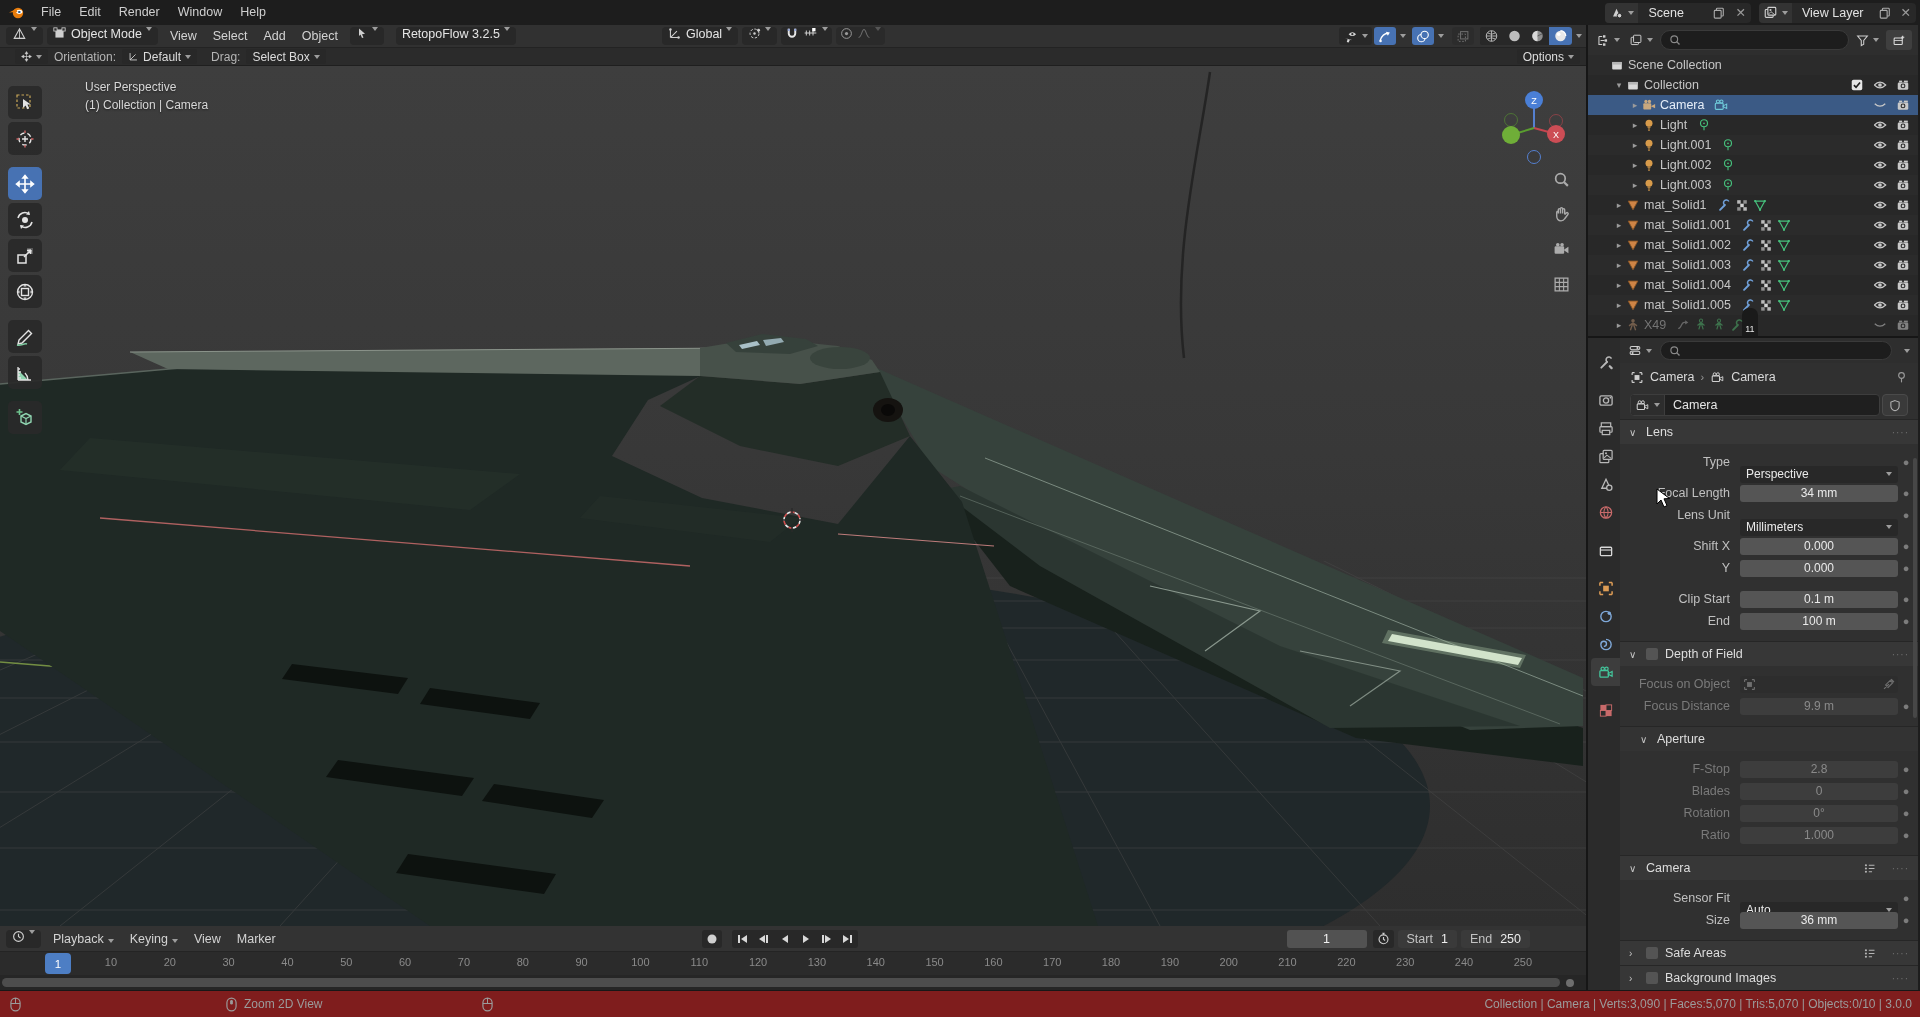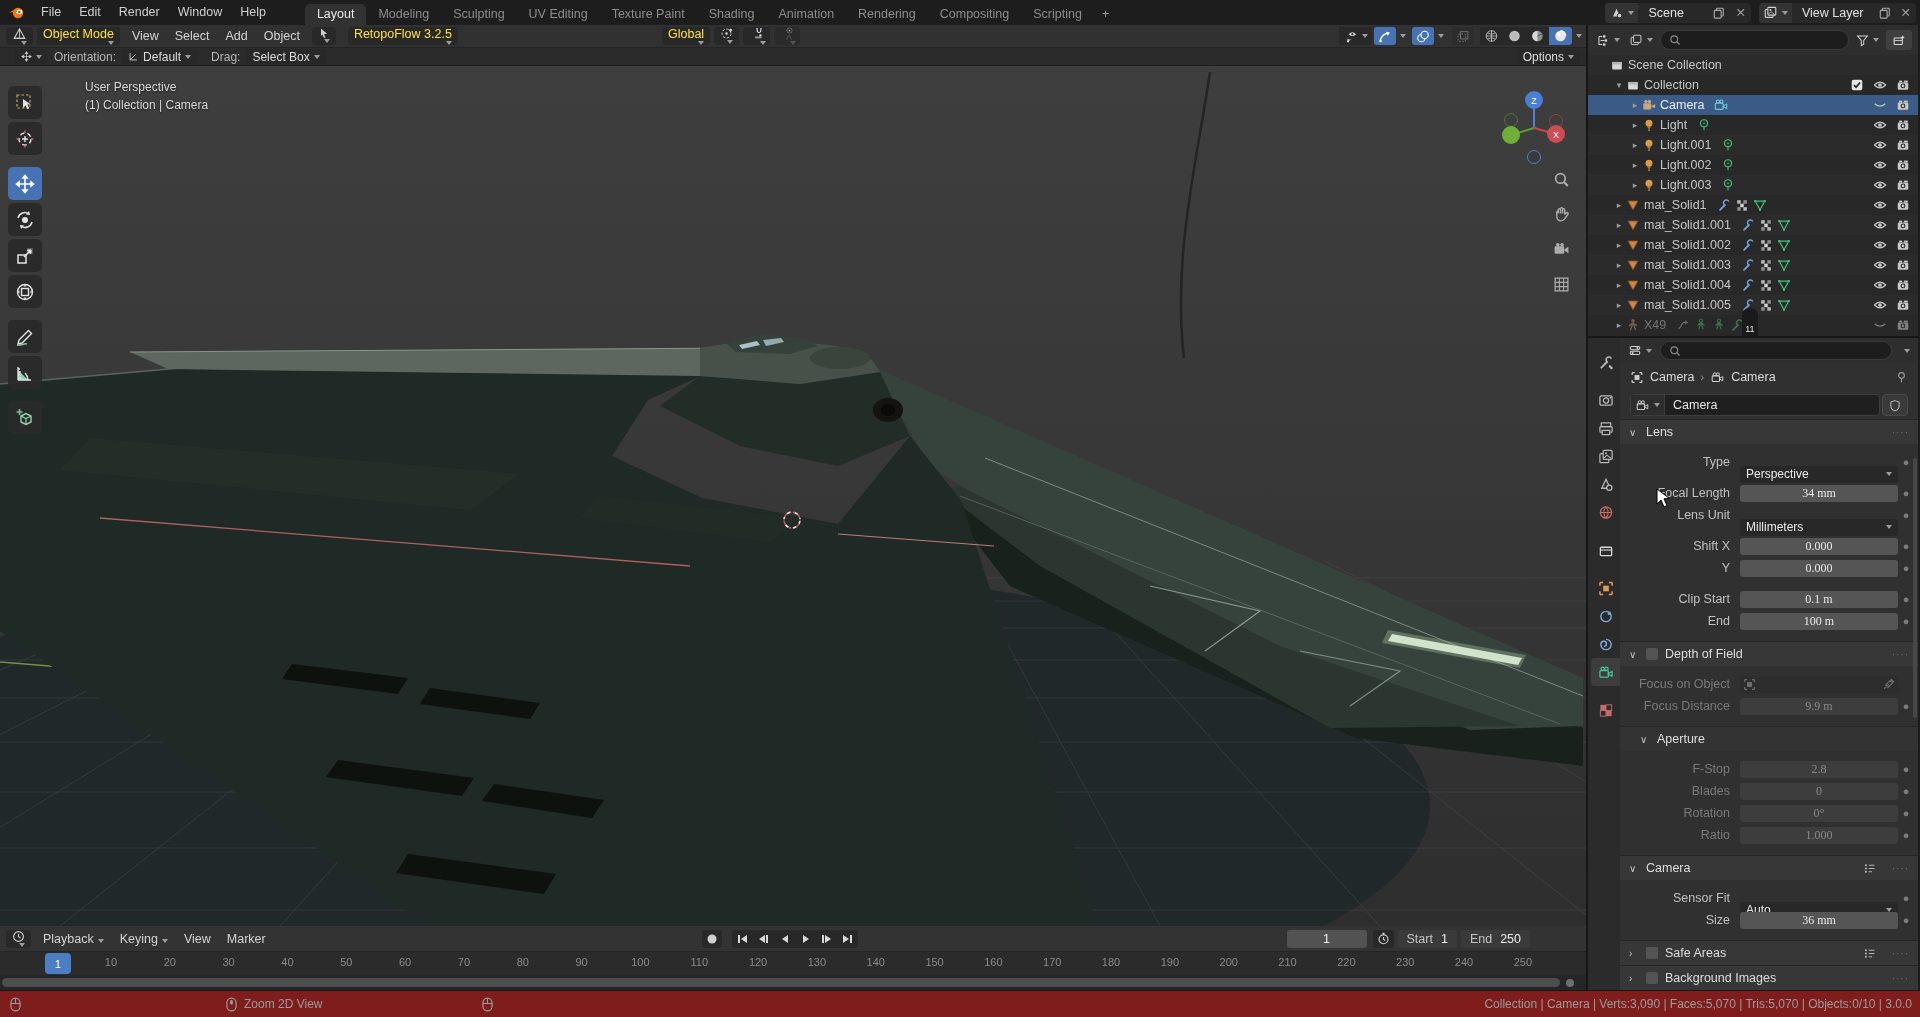--- a/index.html
+++ b/index.html
@@ -22,21 +22,21 @@
   .id-widget .act { color:#9a9a9a; padding:0 5px; display:flex; align-items:center; }
   .chev { width:0; height:0; border-left:3.5px solid transparent; border-right:3.5px solid transparent; border-top:4px solid #9d9d9d; display:inline-block; margin-left:4px; }
 
   
   #main { display:flex; height:965px; }
   #left-col { width:1588px; display:flex; flex-direction:column; border-right:2px solid #161616; }
   #right-col { width:330px; display:flex; flex-direction:column; }
 
   
   #vp-header { height:23px; background:#313131; display:flex; align-items:center; padding:0 6px; border-bottom:1px solid #232323; position:relative; }
-  .hdr-btn { display:flex; align-items:flex-end; background:#282828; border-radius:4px; height:18px; padding:0 6px; margin-right:4px; color:#fde047;flex-direction:column; }
+  .hdr-btn { display:flex; align-items:flex-start; background:#282828; border-radius:4px; height:18px; padding:0 6px; margin-right:4px; color:#e5e5e5; }
   .hdr-menu { padding:0 8px; color:#d3d3d3; }
   #vp-header-mid { position:absolute; left:662px; display:flex; align-items:center; }
   #vp-header-right { position:absolute; right:4px; display:flex; align-items:center; }
   .tog { display:flex; align-items:center; justify-content:center; background:#282828; height:18px; padding:0 4px; border-radius:3px; margin-left:2px; }
   .tog.on { background:#4772b3; }
   .tog.dim { opacity:.45; }
   .shade-group { display:flex; background:#282828; border-radius:3px; margin-left:6px; overflow:hidden; }
   .shade-group .tog { margin:0; border-radius:0; }
 
   #vp-tools { height:18px; background:#2b2b2b; display:flex; align-items:center; padding:0 15px; border-bottom:1px solid #1f1f1f; font-size:12px; position:relative; }
@@ -95,21 +95,21 @@
   .panel { border-top:1px solid #262626; }
   .panel-header { height:24px; background:#373737; display:flex; align-items:center; padding:0 9px; gap:7px; color:#dedede; }
   .panel-header.sub { background:#333333; padding-left:20px; }
   .panel-header .caret { color:#c3c3c3; font-size:10px; width:10px; }
   .panel-header .dots { margin-left:auto; color:#6e6e6e; letter-spacing:1px; font-size:10px; }
   .panel-body { padding:7px 0 9px; }
   .prow { height:22px; display:flex; align-items:center; padding-right:4px; }
   .prow.gapped { margin-top:9px; }
   .p-label { width:120px; text-align:right; padding-right:10px; color:#c0c0c0; flex:none; }
   .p-field { flex:1; height:17px; border-radius:3px; display:flex; align-items:center; justify-content:center; color:#eaeaea; font-size:12px; position:relative; }
-  .p-field.slider { background:#555555;font-family:Liberation Serif, serif; }
+  .p-field.slider { background:#555555; }
   .p-field.dropdown { background:#282828; justify-content:center; padding:0 6px;margin-top:24px; }
   .p-field.dropdown .chev { margin-left:auto; }
   .p-field.objpicker { background:#2c2c2c; justify-content:flex-start; padding:0 3px; }
   .p-dot { width:16px; text-align:center; color:#7c7c7c; font-size:11px; flex:none; }
   .prow.disabled .p-label { color:#7a7a7a; }
   .prow.disabled .p-field.slider { background:#3d3d3d; color:#8a8a8a; }
   .prow.disabled .p-field.objpicker { opacity:.6; }
   .cbx { width:12px; height:12px; border-radius:2px; background:#545454; flex:none; }
   #prop-scroll { position:absolute; right:1px; top:120px; width:4px; height:260px; background:#474747; border-radius:2px; }
 
@@ -151,33 +151,20 @@
         <ellipse cx="11.3" cy="5.9" rx="1.4" ry="1" fill="#265787"></ellipse>
         <path d="M1 6.5L8 3l1.5 3z" fill="#e87d0d"></path>
       </svg>
   </div>
   <div id="topbar-menus" style="display: flex;">
       <span class="menu-item">File</span>
       <span class="menu-item">Edit</span>
       <span class="menu-item">Render</span>
       <span class="menu-item">Window</span>
       <span class="menu-item">Help</span>
-    </div>
-  <div id="tabs">
-      <div class="tab active">Layout</div>
-      <div class="tab">Modeling</div>
-      <div class="tab">Sculpting</div>
-      <div class="tab">UV Editing</div>
-      <div class="tab">Texture Paint</div>
-      <div class="tab">Shading</div>
-      <div class="tab">Animation</div>
-      <div class="tab">Rendering</div>
-      <div class="tab">Compositing</div>
-      <div class="tab">Scripting</div>
-      <div class="tab add">+</div>
     </div>
   <div id="topbar-right">
     <div class="id-widget">
       <span class="seg icon-seg">
         <svg width="15" height="14" viewBox="0 0 16 16">
             <path d="M4 12L8 3l4 9z" fill="#d0d0d0"></path>
             <circle cx="11.5" cy="11" r="2.6" fill="#d0d0d0" stroke="#1d1d1d"></circle>
           </svg>
           <span class="chev"></span>
       </span>

